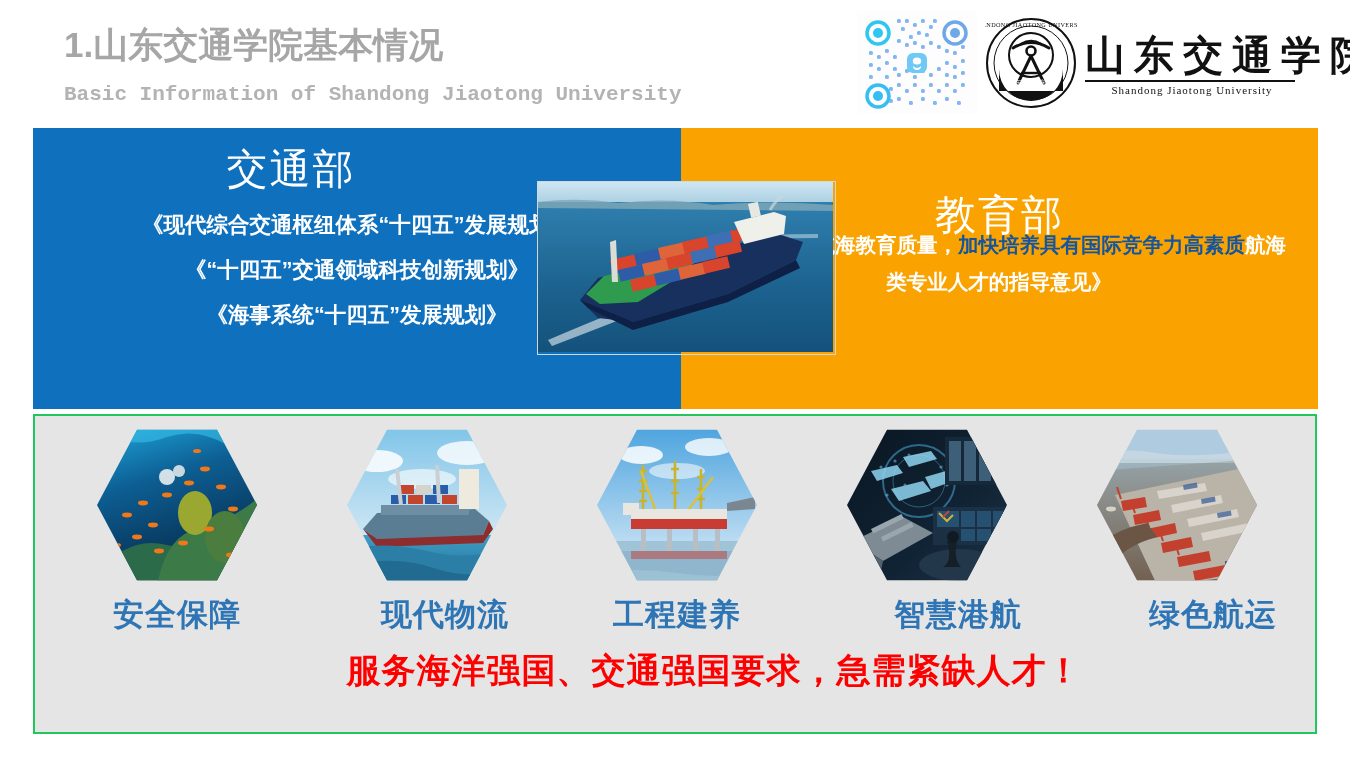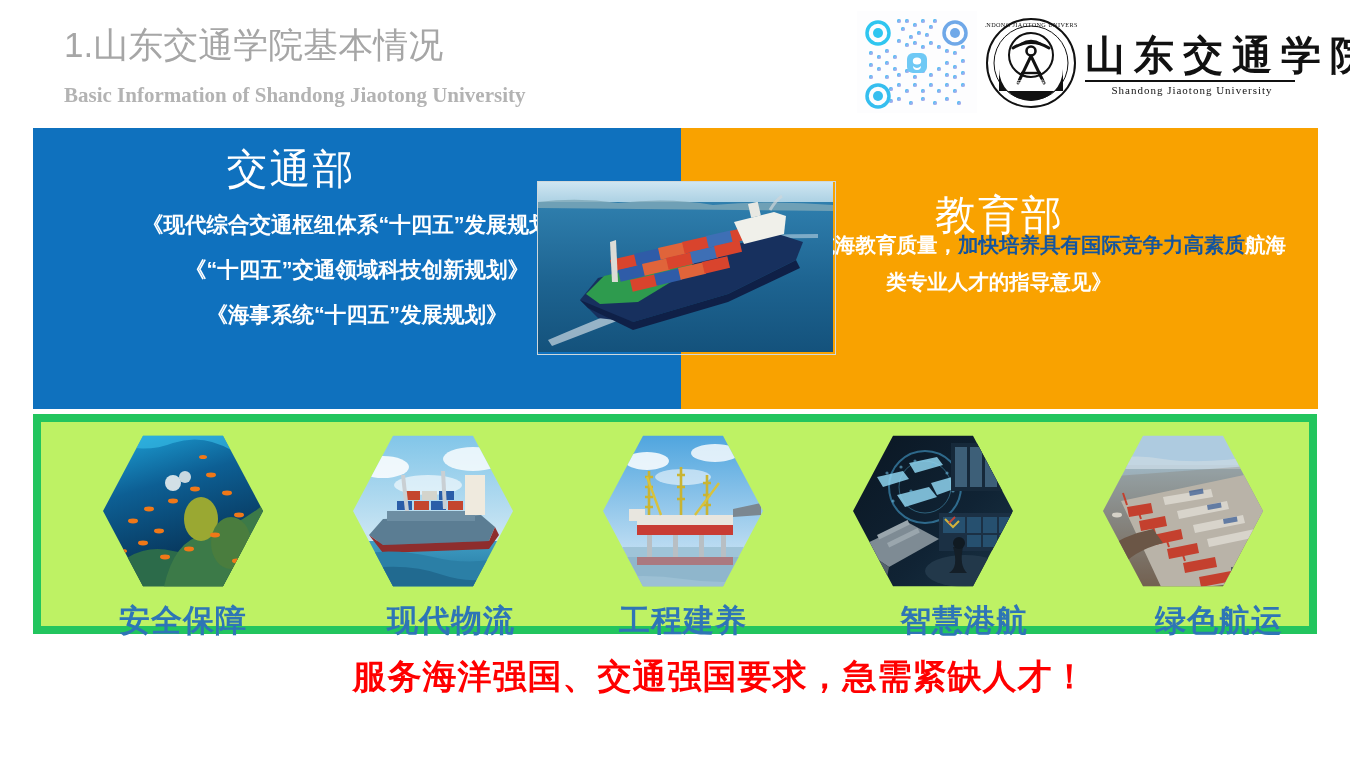--- a/index.html
+++ b/index.html
@@ -8,30 +8,30 @@
     width:1350px;height:759px;
     background:#ffffff;
     font-family:"Liberation Sans","DejaVu Sans",sans-serif;
     overflow:hidden;position:relative;
   }
   .slide{position:relative;width:1350px;height:759px;background:#fff;}
 
   
   .hdr-title{
     position:absolute;left:64px;top:22px;
-    font-size:35px;font-weight:normal;color:#a6a6a6;
+    font-size:35px;font-weight:bold;color:#a6a6a6;
     letter-spacing:0px;white-space:nowrap;
     font-family:"Liberation Sans","DejaVu Sans",sans-serif;
     text-align:right;
   }
   .hdr-sub{
     position:absolute;left:64px;top:83px;
     font-size:21px;font-weight:bold;color:#b3b3b3;
     white-space:nowrap;
-    font-family:Liberation Serif, serif;
+    font-family:Liberation Mono, monospace;
   }
 
   
   .qr{position:absolute;left:857px;top:11px;width:120px;height:102px;background:#fdfdfe;}
   .qr svg{display:block;}
 
   
   .logo-wrap{position:absolute;left:985px;top:14px;width:320px;height:100px;}
   .seal{position:absolute;left:0;top:3px;width:92px;height:92px;}
   .logo-cn{
@@ -80,22 +80,22 @@
 
   
   .ship{
     position:absolute;left:537px;top:181px;width:297px;height:172px;
     border:1px solid #cfd8dc;
     overflow:hidden;
   }
 
   
   .panel-bottom{
-    position:absolute;left:33px;top:414px;width:1284px;height:220px;
-    background:#bef264;border:8px solid #22c55e;box-sizing:border-box;
+    position:absolute;left:33px;top:414px;width:1284px;height:320px;
+    background:#e5e5e5;border:2px solid #22c55e;box-sizing:border-box;
   }
   .hex-row{position:absolute;left:0;top:9px;width:1278px;height:172px;}
   .hex-cell{position:absolute;top:0;width:160px;height:172px;}
   .hex{
     width:160px;height:160px;
     -webkit-clip-path:polygon(25% 3%,75% 3%,100% 50%,75% 97%,25% 97%,0% 50%);
     clip-path:polygon(25% 3%,75% 3%,100% 50%,75% 97%,25% 97%,0% 50%);
     overflow:hidden;position:relative;
   }
   .hex svg{display:block;width:160px;height:160px;}

